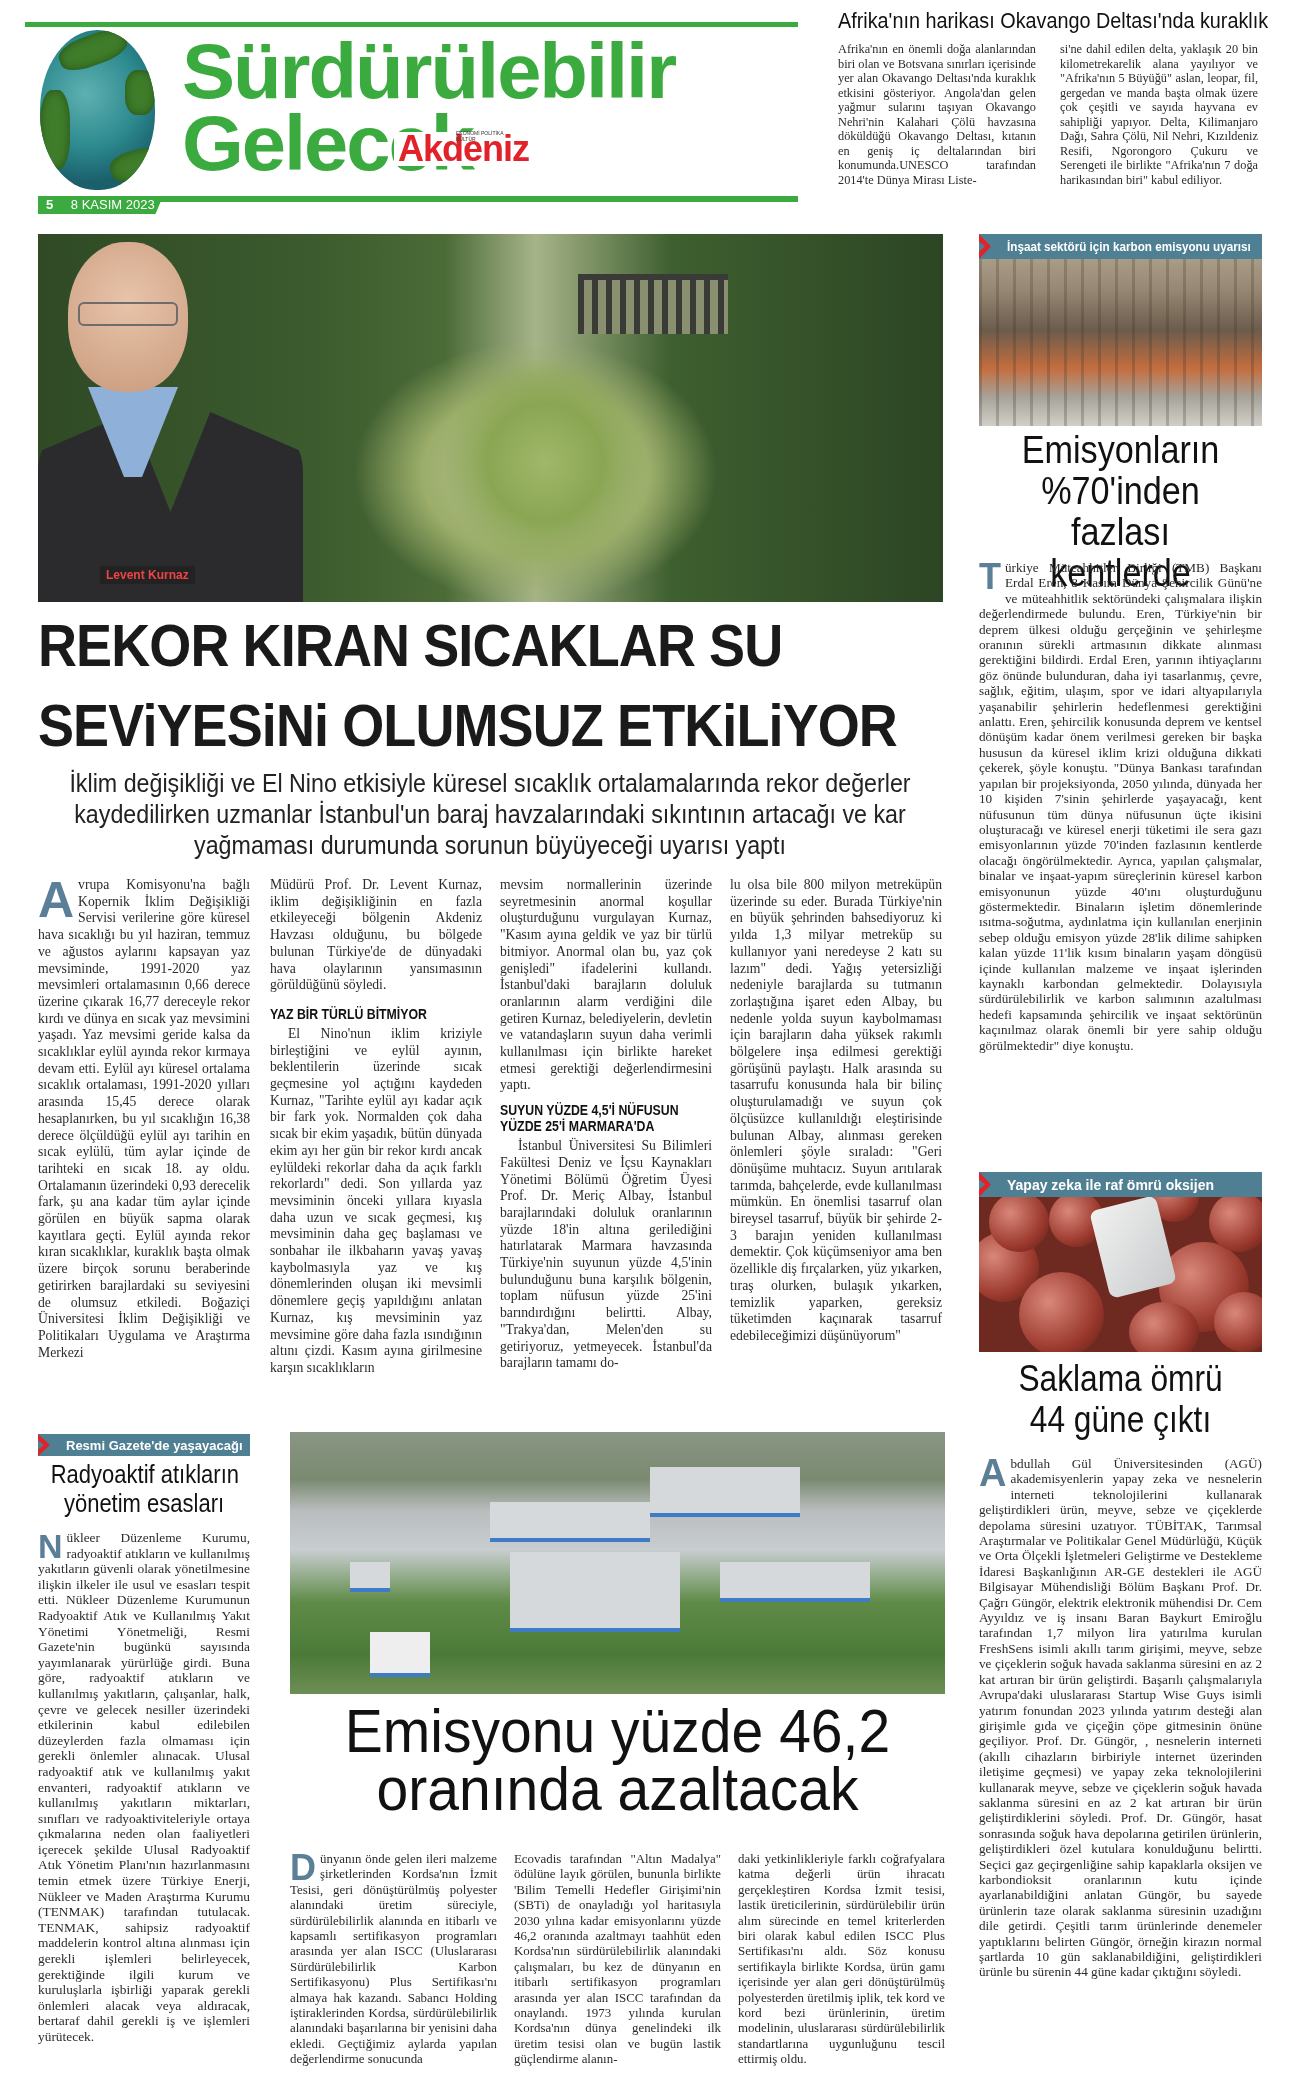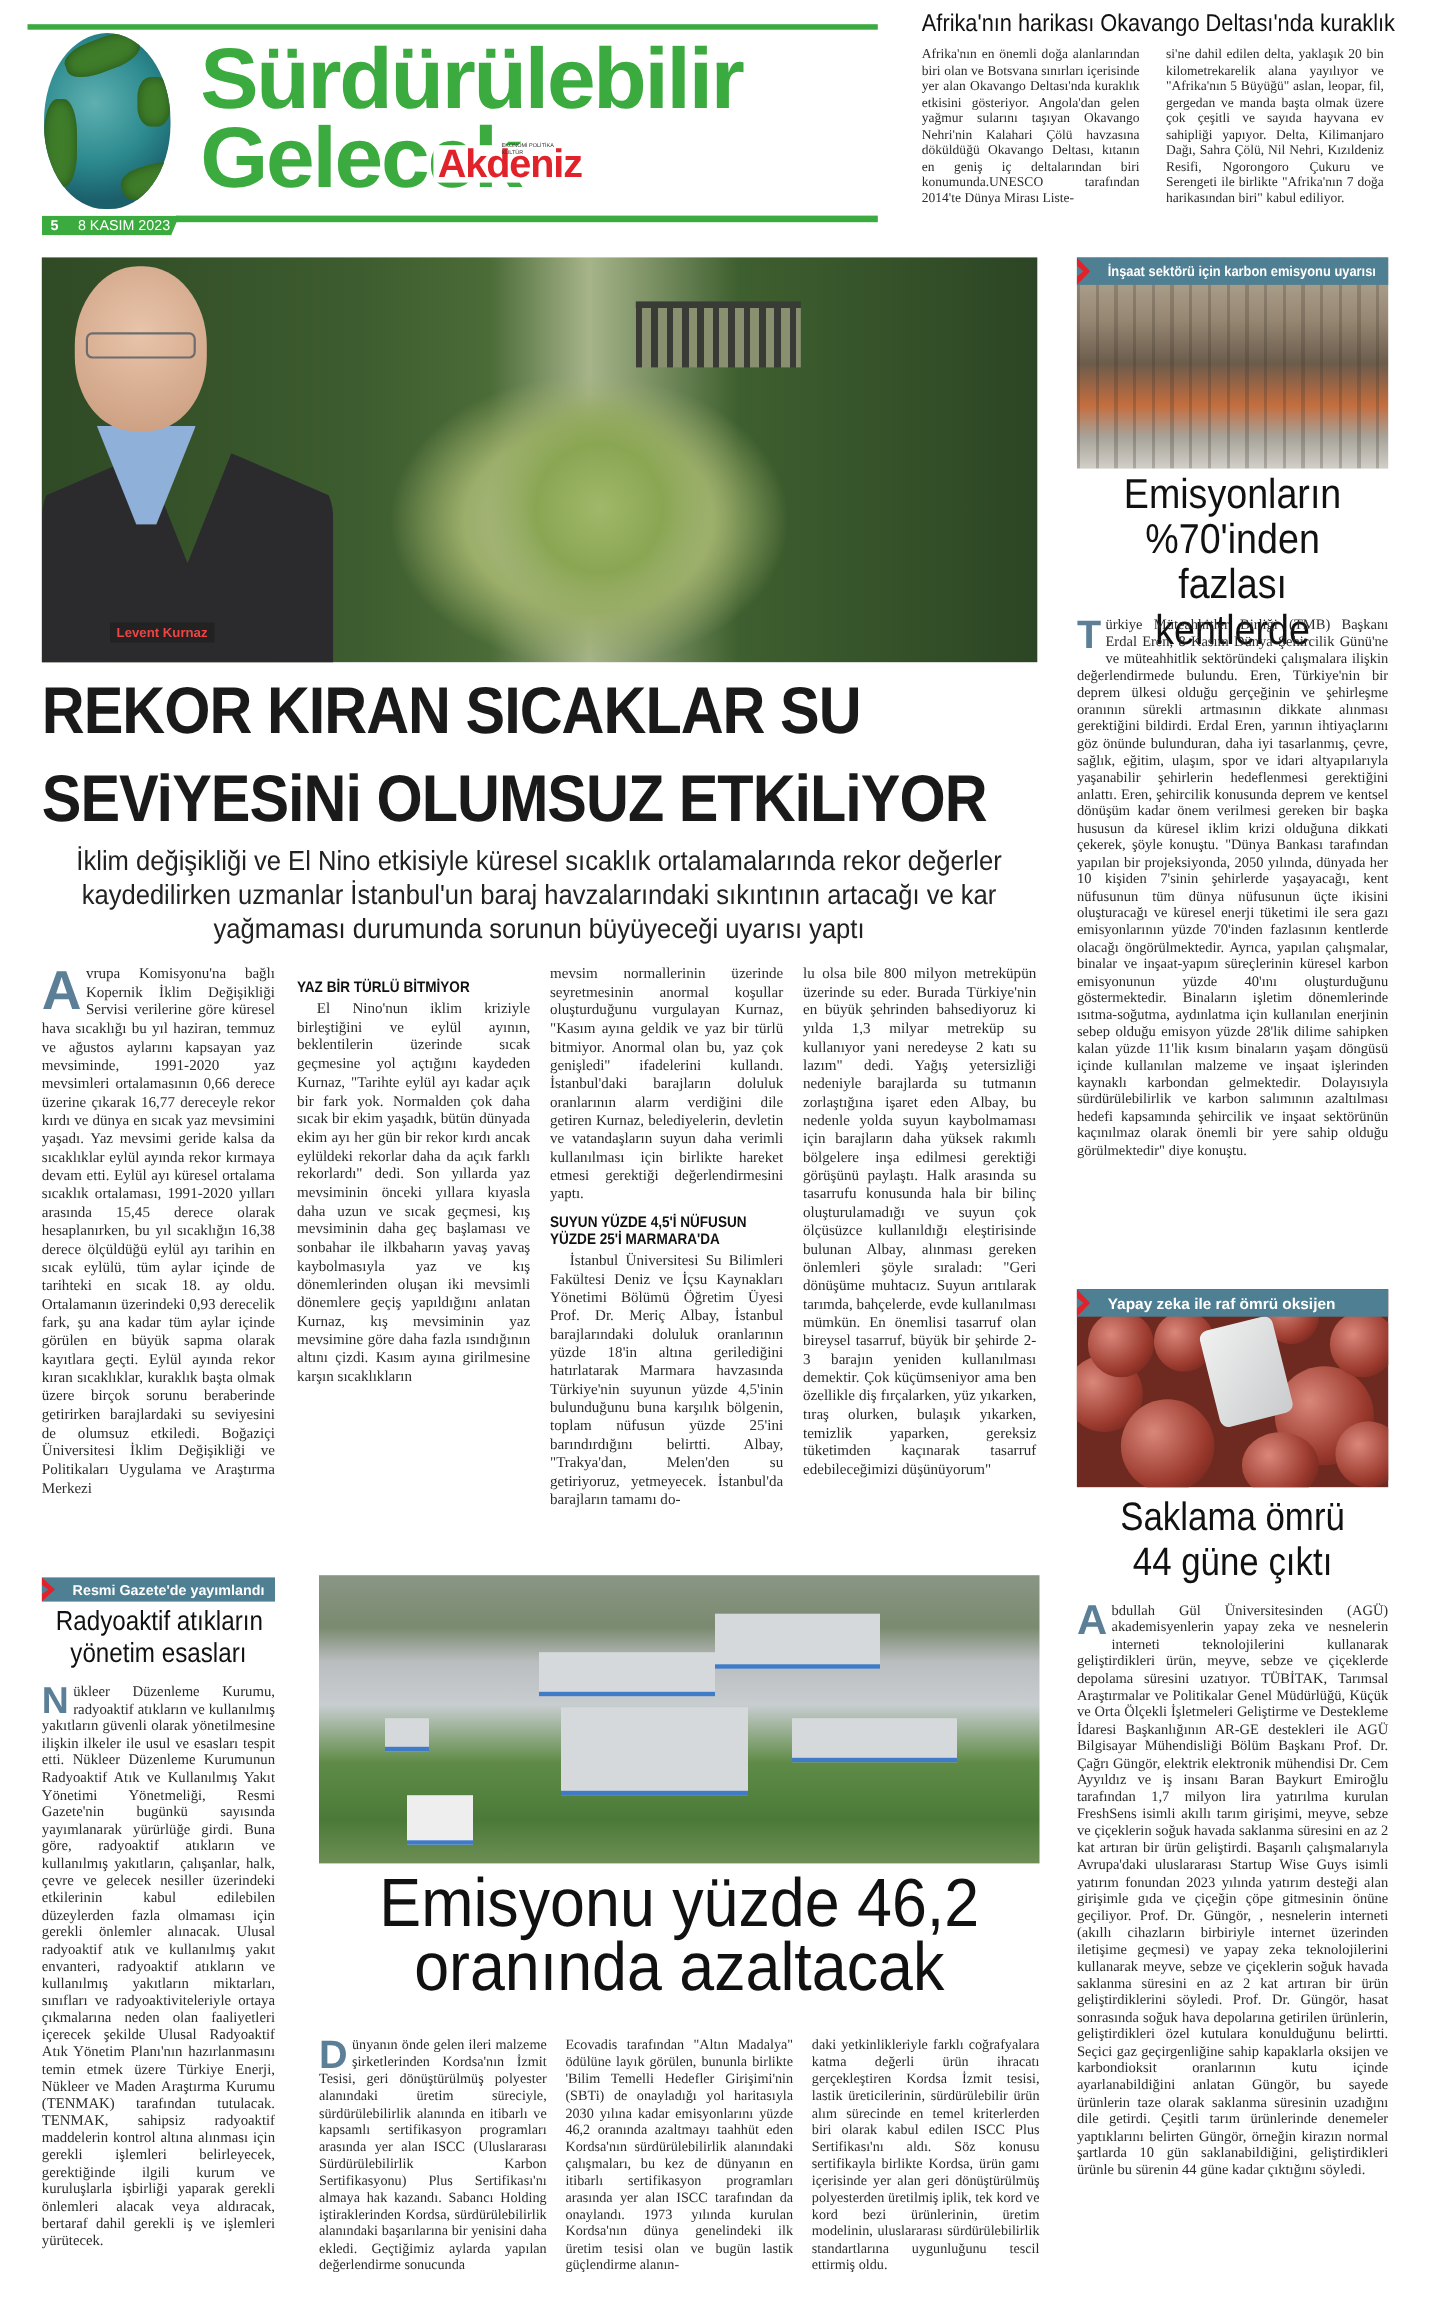--- a/index.html
+++ b/index.html
@@ -97,20 +97,21 @@
 </div>
 
 <div class="abs headline-main" style="left:38px;top:610px">REKOR KIRAN SICAKLAR SU</div>
 <div class="abs headline-main" style="left:38px;top:690px">SEViYESiNi OLUMSUZ ETKiLiYOR</div>
 <div class="abs deck" style="left:30px;top:768px;width:920px">İklim değişikliği ve El Nino etkisiyle küresel sıcaklık ortalamalarında rekor değerler kaydedilirken uzmanlar İstanbul'un baraj havzalarındaki sıkıntının artacağı ve kar yağmaması durumunda sorunun büyüyeceği uyarısı yaptı</div>
 
 <div class="abs body-text" style="left:38px;top:877px;width:212px;font-size:13.7px;line-height:16.7px">
   <span class="dropcap" style="font-size:50px;line-height:42px">A</span><span>vrupa Komisyonu'na bağlı Kopernik İklim Değişikliği Servisi verilerine göre küresel hava sıcaklığı bu yıl haziran, temmuz ve ağustos aylarını kapsayan yaz mevsiminde, 1991-2020 yaz mevsimleri ortalamasının 0,66 derece üzerine çıkarak 16,77 dereceyle rekor kırdı ve dünya en sıcak yaz mevsimini yaşadı. Yaz mevsimi geride kalsa da sıcaklıklar eylül ayında rekor kırmaya devam etti. Eylül ayı küresel ortalama sıcaklık ortalaması, 1991-2020 yılları arasında 15,45 derece olarak hesaplanırken, bu yıl sıcaklığın 16,38 derece ölçüldüğü eylül ayı tarihin en sıcak eylülü, tüm aylar içinde de tarihteki en sıcak 18. ay oldu. Ortalamanın üzerindeki 0,93 derecelik fark, şu ana kadar tüm aylar içinde görülen en büyük sapma olarak kayıtlara geçti. Eylül ayında rekor kıran sıcaklıklar, kuraklık başta olmak üzere birçok sorunu beraberinde getirirken barajlardaki su seviyesini de olumsuz etkiledi. Boğaziçi Üniversitesi İklim Değişikliği ve Politikaları Uygulama ve Araştırma Merkezi</span>
 </div>
 <div class="abs body-text" style="left:270px;top:877px;width:212px;font-size:13.7px;line-height:16.7px">
+  <div>Müdürü Prof. Dr. Levent Kurnaz, iklim değişikliğinin en fazla etkileyeceği bölgenin Akdeniz Havzası olduğunu, bu bölgede bulunan Türkiye'de de dünyadaki hava olaylarının yansımasının görüldüğünü söyledi.</div>
   <div class="subhead" style="margin-top:12px">YAZ BİR TÜRLÜ BİTMİYOR</div>
   <div style="text-indent:18px">El Nino'nun iklim kriziyle birleştiğini ve eylül ayının, beklentilerin üzerinde sıcak geçmesine yol açtığını kaydeden Kurnaz, "Tarihte eylül ayı kadar açık bir fark yok. Normalden çok daha sıcak bir ekim yaşadık, bütün dünyada ekim ayı her gün bir rekor kırdı ancak eylüldeki rekorlar daha da açık farklı rekorlardı" dedi. Son yıllarda yaz mevsiminin önceki yıllara kıyasla daha uzun ve sıcak geçmesi, kış mevsiminin daha geç başlaması ve sonbahar ile ilkbaharın yavaş yavaş kaybolmasıyla yaz ve kış dönemlerinden oluşan iki mevsimli dönemlere geçiş yapıldığını anlatan Kurnaz, kış mevsiminin yaz mevsimine göre daha fazla ısındığının altını çizdi. Kasım ayına girilmesine karşın sıcaklıkların</div>
 </div>
 <div class="abs body-text" style="left:500px;top:877px;width:212px;font-size:13.7px;line-height:16.7px">
   <div>mevsim normallerinin üzerinde seyretmesinin anormal koşullar oluşturduğunu vurgulayan Kurnaz, "Kasım ayına geldik ve yaz bir türlü bitmiyor. Anormal olan bu, yaz çok genişledi" ifadelerini kullandı. İstanbul'daki barajların doluluk oranlarının alarm verdiğini dile getiren Kurnaz, belediyelerin, devletin ve vatandaşların suyun daha verimli kullanılması için birlikte hareket etmesi gerektiği değerlendirmesini yaptı.</div>
   <div class="subhead" style="margin:8px 0 0">SUYUN YÜZDE 4,5'İ NÜFUSUN</div>
   <div class="subhead" style="margin:0 0 4px">YÜZDE 25'İ MARMARA'DA</div>
   <div style="text-indent:18px">İstanbul Üniversitesi Su Bilimleri Fakültesi Deniz ve İçsu Kaynakları Yönetimi Bölümü Öğretim Üyesi Prof. Dr. Meriç Albay, İstanbul barajlarındaki doluluk oranlarının yüzde 18'in altına gerilediğini hatırlatarak Marmara havzasında Türkiye'nin suyunun yüzde 4,5'inin bulunduğunu buna karşılık bölgenin, toplam nüfusun yüzde 25'ini barındırdığını belirtti. Albay, "Trakya'dan, Melen'den su getiriyoruz, yetmeyecek. İstanbul'da barajların tamamı do-</div>
 </div>
 <div class="abs body-text" style="left:730px;top:877px;width:212px;font-size:13.7px;line-height:16.7px">lu olsa bile 800 milyon metreküpün üzerinde su eder. Burada Türkiye'nin en büyük şehrinden bahsediyoruz ki yılda 1,3 milyar metreküp su kullanıyor yani neredeyse 2 katı su lazım" dedi. Yağış yetersizliği nedeniyle barajlarda su tutmanın zorlaştığına işaret eden Albay, bu nedenle yolda suyun kaybolmaması için barajların daha yüksek rakımlı bölgelere inşa edilmesi gerektiği görüşünü paylaştı. Halk arasında su tasarrufu konusunda hala bir bilinç oluşturulamadığı ve suyun çok ölçüsüzce kullanıldığı eleştirisinde bulunan Albay, alınması gereken önlemleri şöyle sıraladı: "Geri dönüşüme muhtacız. Suyun arıtılarak tarımda, bahçelerde, evde kullanılması mümkün. En önemlisi tasarruf olan bireysel tasarruf, büyük bir şehirde 2-3 barajın yeniden kullanılması demektir. Çok küçümseniyor ama ben özellikle diş fırçalarken, yüz yıkarken, tıraş olurken, bulaşık yıkarken, temizlik yaparken, gereksiz tüketimden kaçınarak tasarruf edebileceğimizi düşünüyorum"</div>
@@ -148,21 +149,21 @@
 <div class="abs section-title" style="left:979px;top:1358px;width:283px;font-size:36px;line-height:41px;transform:scaleX(.88)">
   <div>Saklama ömrü</div>
   <div>44 güne çıktı</div>
 </div>
 <div class="abs body-text" style="left:979px;top:1456px;width:283px;font-size:13.2px;line-height:15.4px">
   <span class="dropcap" style="font-size:38px;line-height:30px">A</span><span>bdullah Gül Üniversitesinden (AGÜ) akademisyenlerin yapay zeka ve nesnelerin interneti teknolojilerini kullanarak geliştirdikleri ürün, meyve, sebze ve çiçeklerde depolama süresini uzatıyor. TÜBİTAK, Tarımsal Araştırmalar ve Politikalar Genel Müdürlüğü, Küçük ve Orta Ölçekli İşletmeleri Geliştirme ve Destekleme İdaresi Başkanlığının AR-GE destekleri ile AGÜ Bilgisayar Mühendisliği Bölüm Başkanı Prof. Dr. Çağrı Güngör, elektrik elektronik mühendisi Dr. Cem Ayyıldız ve iş insanı Baran Baykurt Emiroğlu tarafından 1,7 milyon lira yatırılma kurulan FreshSens isimli akıllı tarım girişimi, meyve, sebze ve çiçeklerin soğuk havada saklanma süresini en az 2 kat artıran bir ürün geliştirdi. Başarılı çalışmalarıyla Avrupa'daki uluslararası Startup Wise Guys isimli yatırım fonundan 2023 yılında yatırım desteği alan girişimle gıda ve çiçeğin çöpe gitmesinin önüne geçiliyor. Prof. Dr. Güngör, , nesnelerin interneti (akıllı cihazların birbiriyle internet üzerinden iletişime geçmesi) ve yapay zeka teknolojilerini kullanarak meyve, sebze ve çiçeklerin soğuk havada saklanma süresini en az 2 kat artıran bir ürün geliştirdiklerini söyledi. Prof. Dr. Güngör, hasat sonrasında soğuk hava depolarına getirilen ürünlerin, geliştirdikleri özel kutulara konulduğunu belirtti. Seçici gaz geçirgenliğine sahip kapaklarla oksijen ve karbondioksit oranlarının kutu içinde ayarlanabildiğini anlatan Güngör, bu sayede ürünlerin taze olarak saklanma süresinin uzadığını dile getirdi. Çeşitli tarım ürünlerinde denemeler yaptıklarını belirten Güngör, örneğin kirazın normal şartlarda 10 gün saklanabildiğini, geliştirdikleri ürünle bu sürenin 44 güne kadar çıktığını söyledi.</span>
 </div>
 
 <div class="abs kicker" style="left:38px;top:1434px;width:212px;height:22px">
   <span class="arrow" style="height:22px"></span>
-  <span style="font-size:13px">Resmi Gazete'de yayımlandı</span>
+  <span style="font-size:13px">Resmi Gazete'de yaşayacağı</span>
 </div>
 <div class="abs section-title" style="left:38px;top:1460px;width:212px;font-size:25px;line-height:29px;transform:scaleX(.88)">
   <div style="white-space:nowrap">Radyoaktif atıkların</div>
   <div>yönetim esasları</div>
 </div>
 <div class="abs body-text" style="left:38px;top:1530px;width:212px;font-size:13.4px;line-height:15.6px">
   <span class="dropcap" style="font-size:34px;line-height:28px">N</span><span>ükleer Düzenleme Kurumu, radyoaktif atıkların ve kullanılmış yakıtların güvenli olarak yönetilmesine ilişkin ilkeler ile usul ve esasları tespit etti. Nükleer Düzenleme Kurumunun Radyoaktif Atık ve Kullanılmış Yakıt Yönetimi Yönetmeliği, Resmi Gazete'nin bugünkü sayısında yayımlanarak yürürlüğe girdi. Buna göre, radyoaktif atıkların ve kullanılmış yakıtların, çalışanlar, halk, çevre ve gelecek nesiller üzerindeki etkilerinin kabul edilebilen düzeylerden fazla olmaması için gerekli önlemler alınacak. Ulusal radyoaktif atık ve kullanılmış yakıt envanteri, radyoaktif atıkların ve kullanılmış yakıtların miktarları, sınıfları ve radyoaktiviteleriyle ortaya çıkmalarına neden olan faaliyetleri içerecek şekilde Ulusal Radyoaktif Atık Yönetim Planı'nın hazırlanmasını temin etmek üzere Türkiye Enerji, Nükleer ve Maden Araştırma Kurumu (TENMAK) tarafından tutulacak. TENMAK, sahipsiz radyoaktif maddelerin kontrol altına alınması için gerekli işlemleri belirleyecek, gerektiğinde ilgili kurum ve kuruluşlarla işbirliği yaparak gerekli önlemleri alacak veya aldıracak, bertaraf dahil gerekli iş ve işlemleri yürütecek.</span>
 </div>
 
 <div class="abs photo factory-photo" style="left:290px;top:1432px;width:655px;height:262px">

